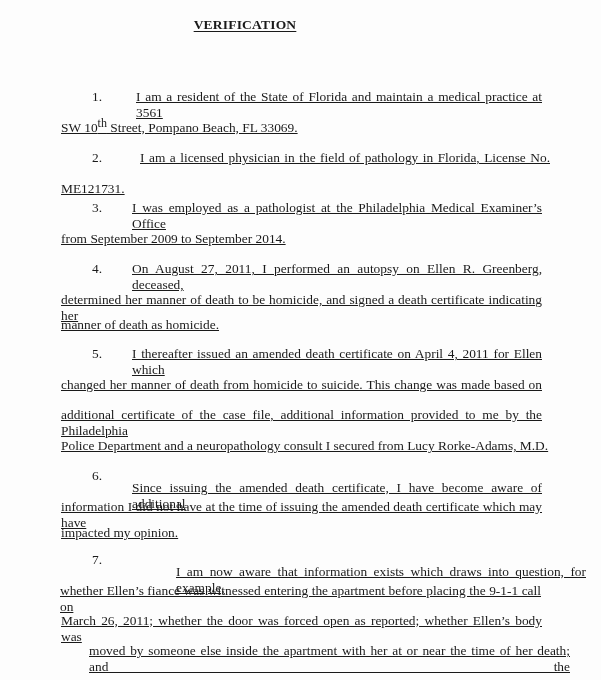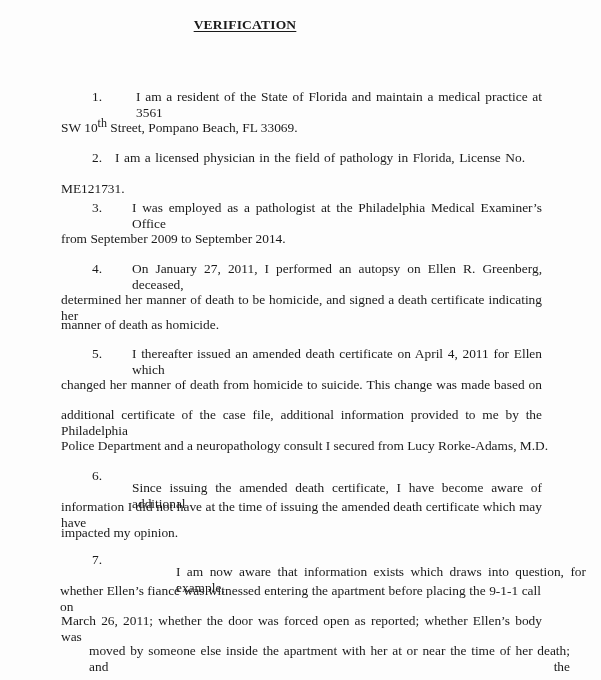--- a/index.html
+++ b/index.html
@@ -35,20 +35,21 @@
     }
     .title span {
       text-decoration: underline;
       text-underline-offset: 2px;
     }
     .line {
       position: absolute;
       font-size: 13.4px;
       line-height: 16px;
       white-space: nowrap;
+      text-decoration: underline;
     }
     .just {
       text-align: justify;
       text-align-last: justify;
       white-space: normal;
     }
     .num {
       position: absolute;
       font-size: 13.4px;
       line-height: 16px;
@@ -69,33 +70,33 @@
   </div>
 
   <div>
     <span class="num" style="left:92px; top:89px;">1.</span>
     <div class="line just" style="left:136px; top:89px; width:406px;">I am a resident of the State of Florida and maintain a medical practice at 3561</div>
     <div class="line" style="left:61px; top:120px;"><span>SW 10</span><sup>th</sup><span> Street, Pompano Beach, FL 33069.</span></div>
   </div>
 
   <div>
     <span class="num" style="left:92px; top:150px;">2.</span>
-    <div class="line just" style="left:115px; top:150px; width:410px;">I am a licensed physician in the field of pathology in Florida, License No.</div>
+    <div class="line just" style="left:140px; top:150px; width:410px;">I am a licensed physician in the field of pathology in Florida, License No.</div>
     <div class="line" style="left:61px; top:181px;">ME121731.</div>
   </div>
 
   <div>
     <span class="num" style="left:92px; top:200px;">3.</span>
     <div class="line just" style="left:132px; top:200px; width:410px;">I was employed as a pathologist at the Philadelphia Medical Examiner’s Office</div>
     <div class="line" style="left:61px; top:231px;">from September 2009 to September 2014.</div>
   </div>
 
   <div>
     <span class="num" style="left:92px; top:261px;">4.</span>
-    <div class="line just" style="left:132px; top:261px; width:410px;">On January 27, 2011, I performed an autopsy on Ellen R. Greenberg, deceased,</div>
+    <div class="line just" style="left:132px; top:261px; width:410px;">On August 27, 2011, I performed an autopsy on Ellen R. Greenberg, deceased,</div>
     <div class="line just" style="left:61px; top:292px; width:481px;">determined her manner of death to be homicide, and signed a death certificate indicating her</div>
     <div class="line" style="left:61px; top:317px;">manner of death as homicide.</div>
   </div>
 
   <div>
     <span class="num" style="left:92px; top:346px;">5.</span>
     <div class="line just" style="left:132px; top:346px; width:410px;">I thereafter issued an amended death certificate on April 4, 2011 for Ellen which</div>
     <div class="line just" style="left:61px; top:377px; width:481px;">changed her manner of death from homicide to suicide. This change was made based on</div>
     <div class="line just" style="left:61px; top:407px; width:481px;">additional certificate of the case file, additional information provided to me by the Philadelphia</div>
     <div class="line" style="left:61px; top:438px;">Police Department and a neuropathology consult I secured from Lucy Rorke-Adams, M.D.</div>

